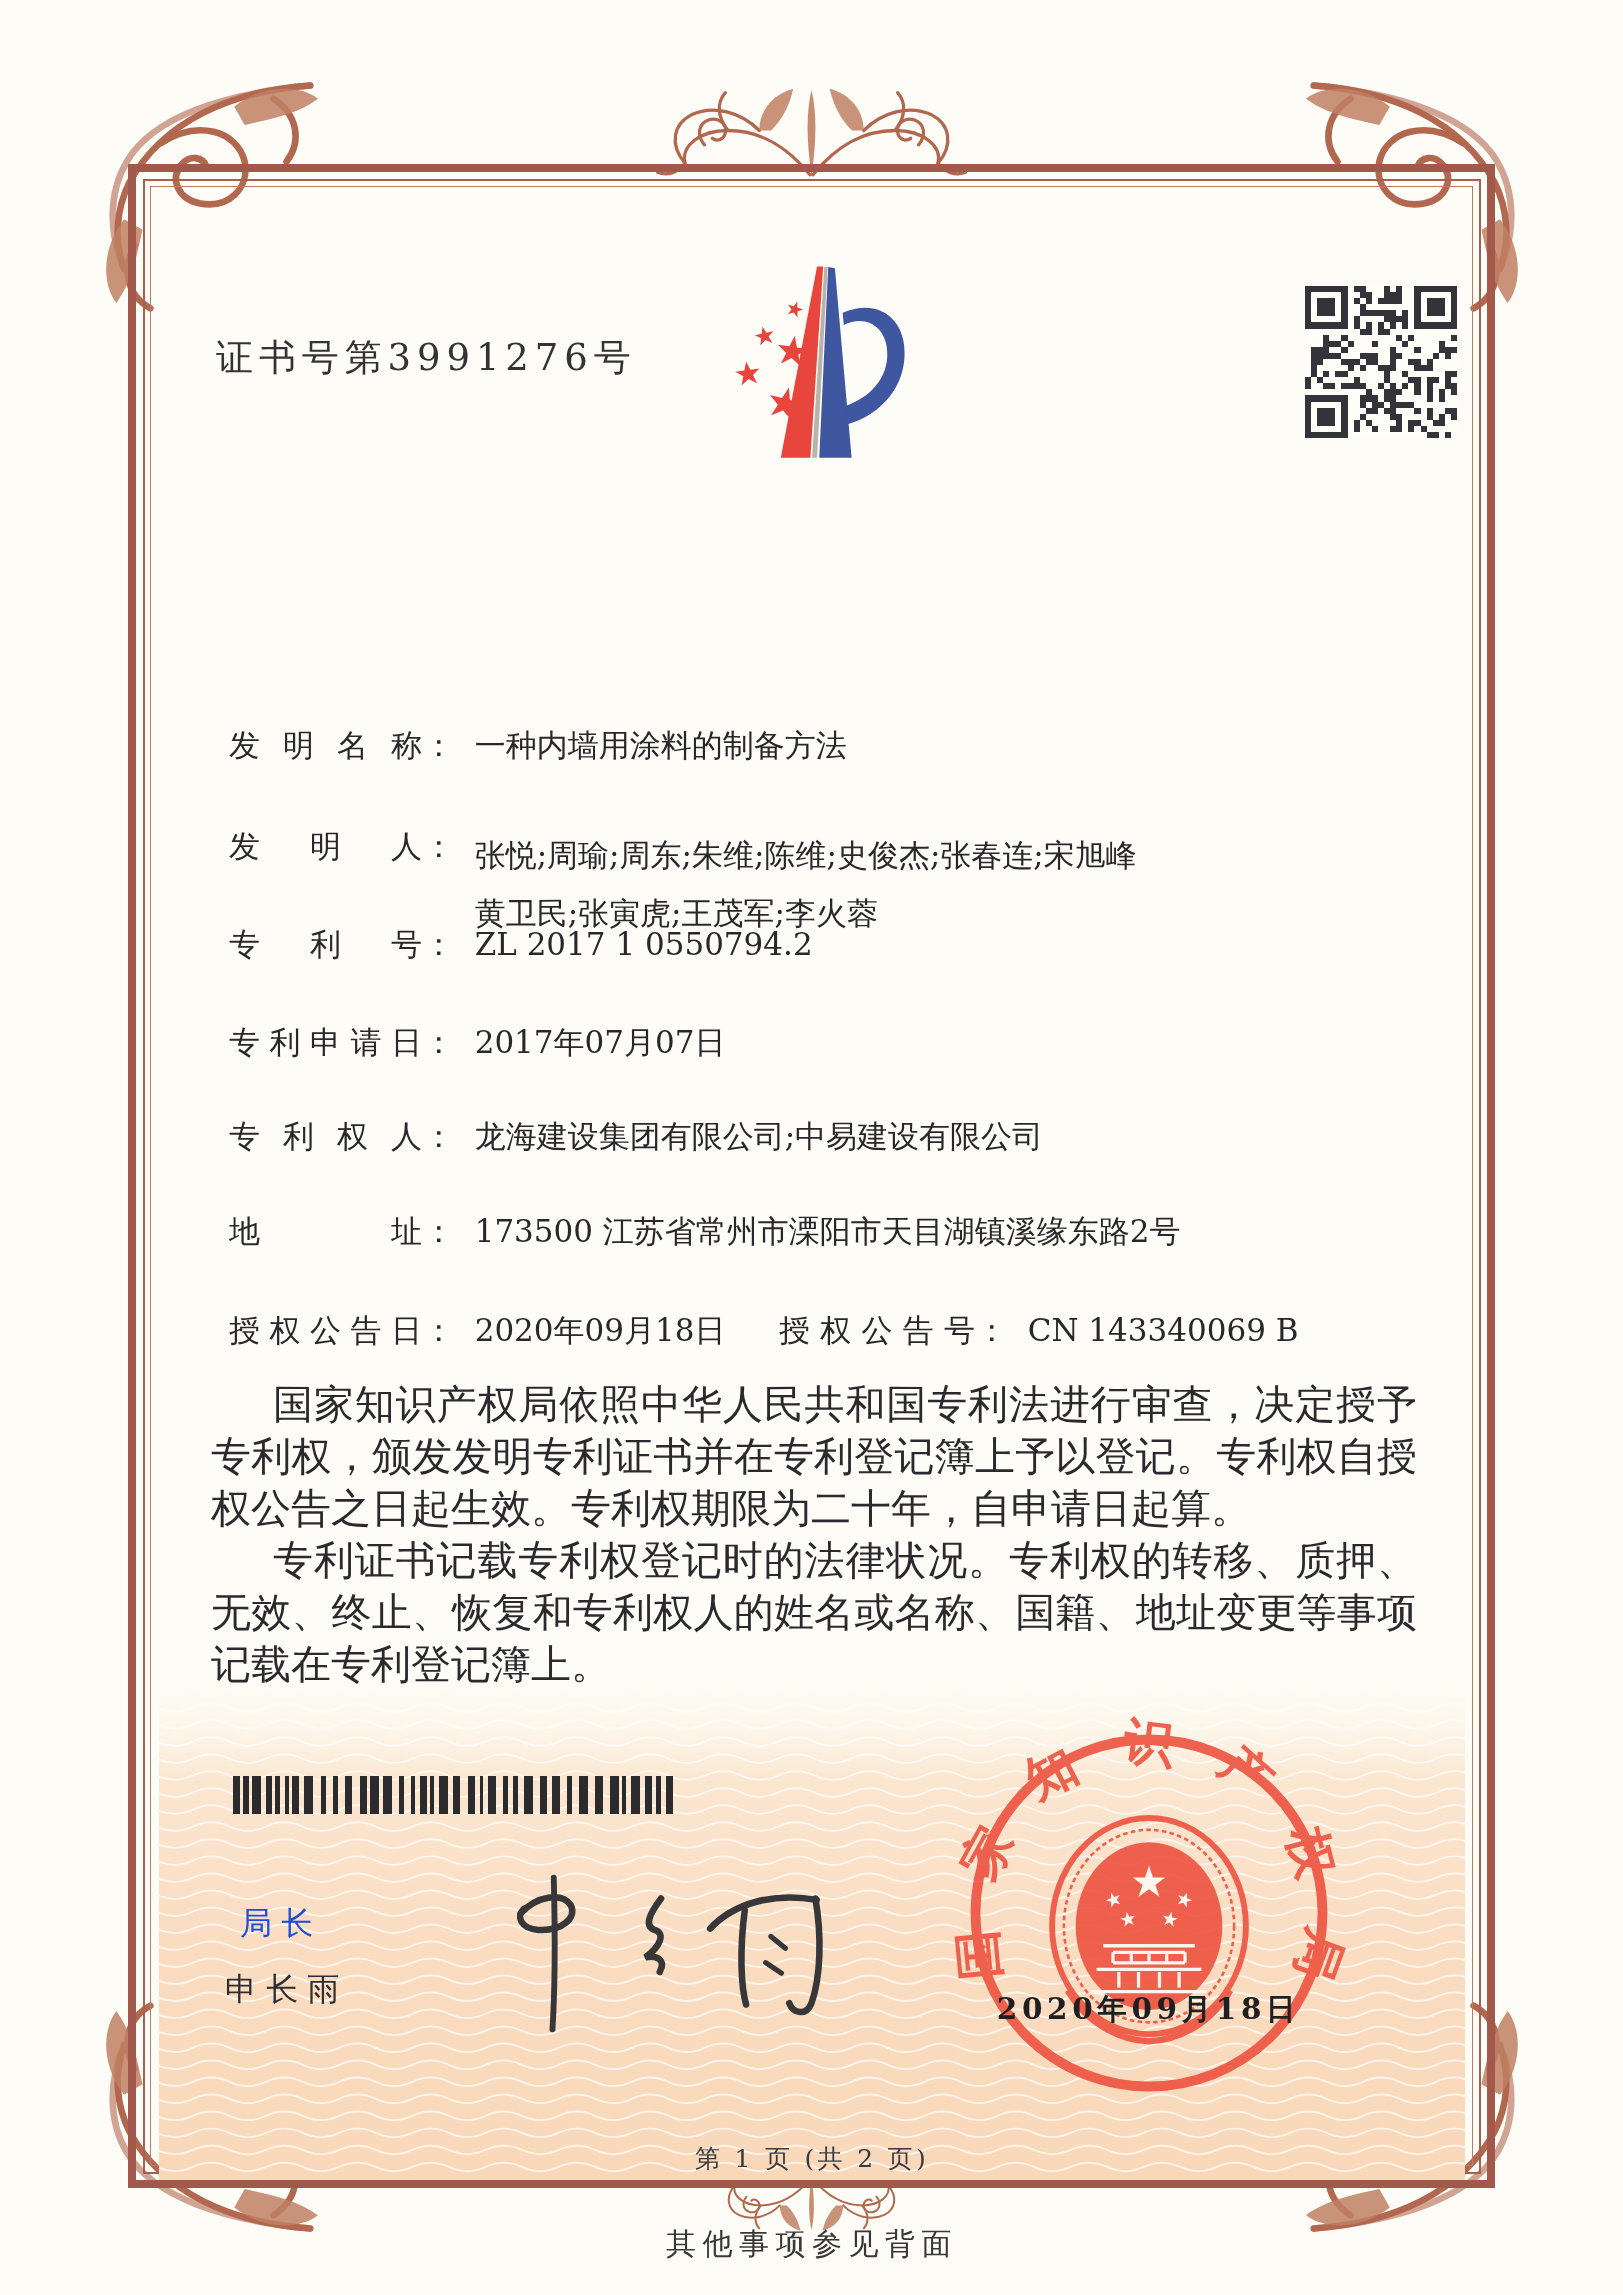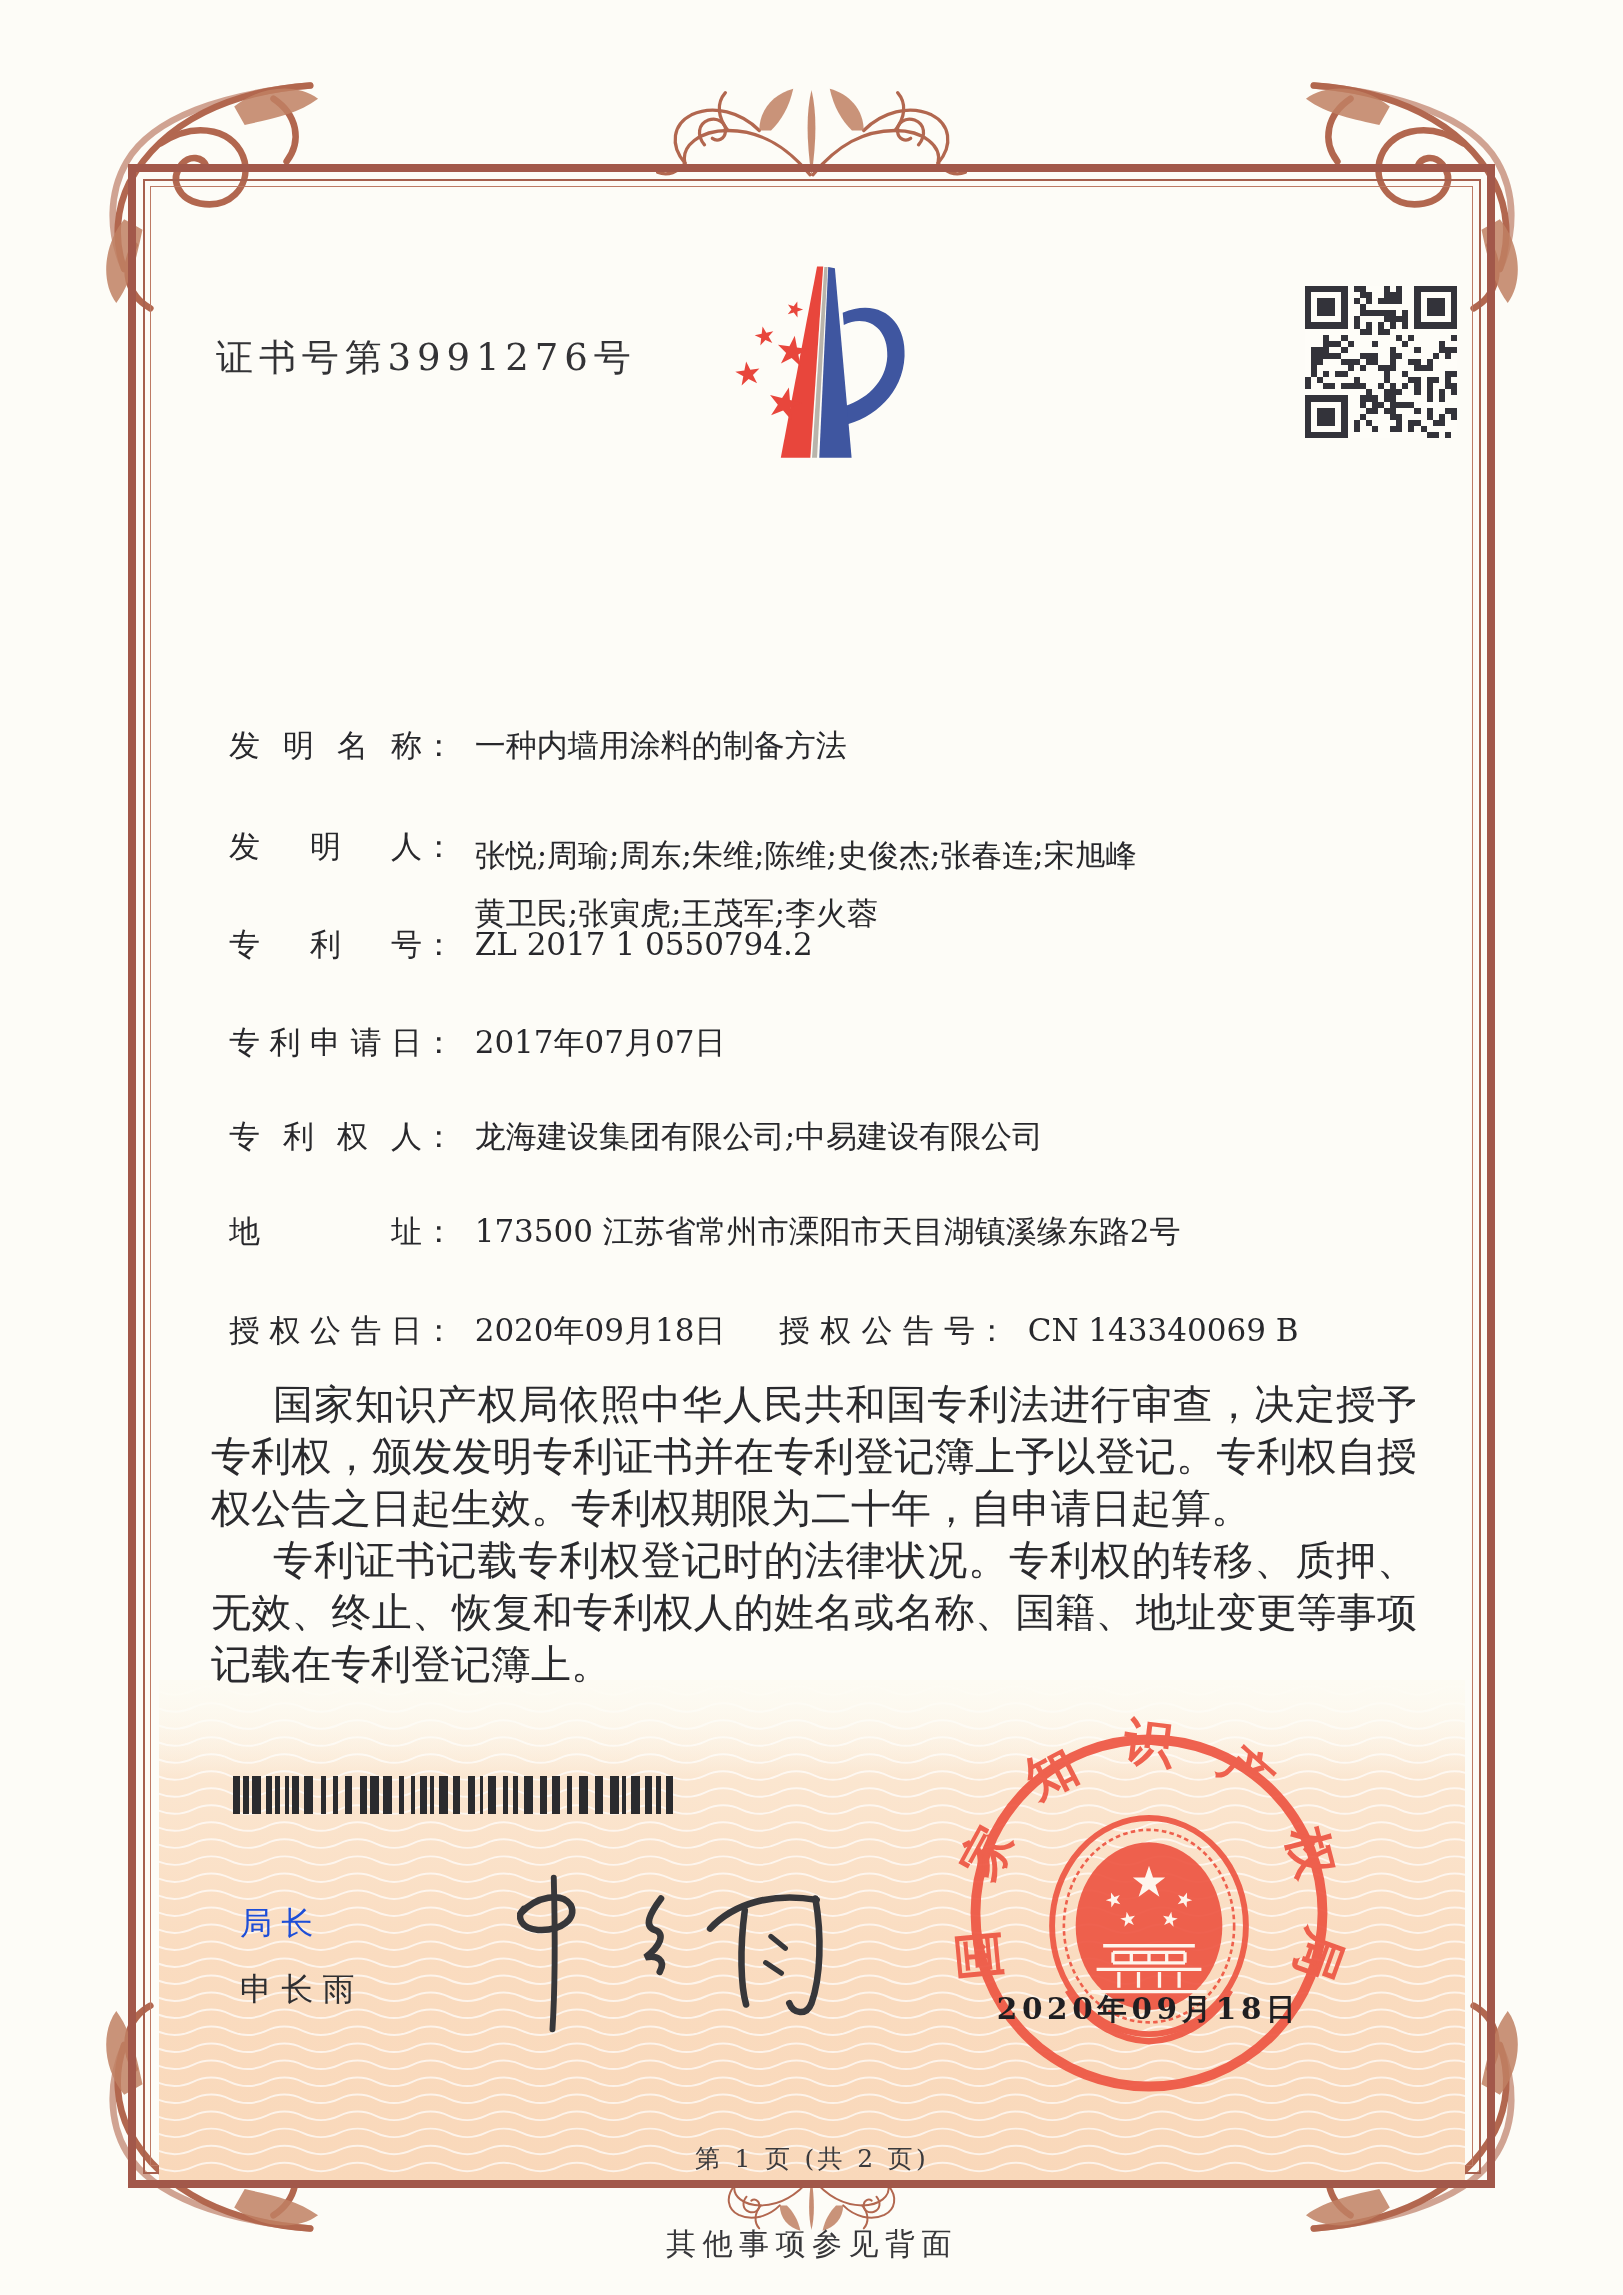--- a/index.html
+++ b/index.html
@@ -34,21 +34,21 @@
   .pair2{position:absolute;left:550px;top:0;white-space:nowrap;}
   .pair2 .flabel{width:196px;}
   
   .legal{position:absolute;left:211px;top:1378px;width:1206px;font-size:40px;line-height:52px;
          text-align:justify;color:#2a2a2e;}
   .legal p{margin:0;text-indent:62px;}
   
   .barcode{position:absolute;left:233px;top:1776px;width:452px;height:38px;font-size:0;}
   .barcode i{display:inline-block;height:100%;background:#2b2b2e;}
   .signer-title{position:absolute;left:240px;top:1902px;font-size:32px;letter-spacing:9.2px;color:#1d4ed8;}
-  .signer-name{position:absolute;left:240px;top:1968px;font-size:32px;letter-spacing:9.2px;color:#2e2e31;}
+  .signer-name{position:absolute;left:225px;top:1968px;font-size:32px;letter-spacing:9.2px;color:#2e2e31;}
   .signature{position:absolute;left:458px;top:1858px;width:393px;height:191px;}
   .seal{position:absolute;left:946px;top:1710px;width:406px;height:406px;opacity:.93;}
   .seal-date{position:absolute;left:952px;top:1990px;width:393px;text-align:center;
              font-size:29.5px;letter-spacing:4.6px;color:#1f1f22;font-weight:600;}
   .pageinfo{position:absolute;left:0;top:2142px;width:1624px;text-align:center;
             font-size:25px;letter-spacing:3.3px;color:#3a3a3d;}
   .backnote{position:absolute;left:0;top:2224px;width:1624px;text-align:center;
             font-size:30px;letter-spacing:6.5px;color:#37373a;}
 </style>
 </head>

